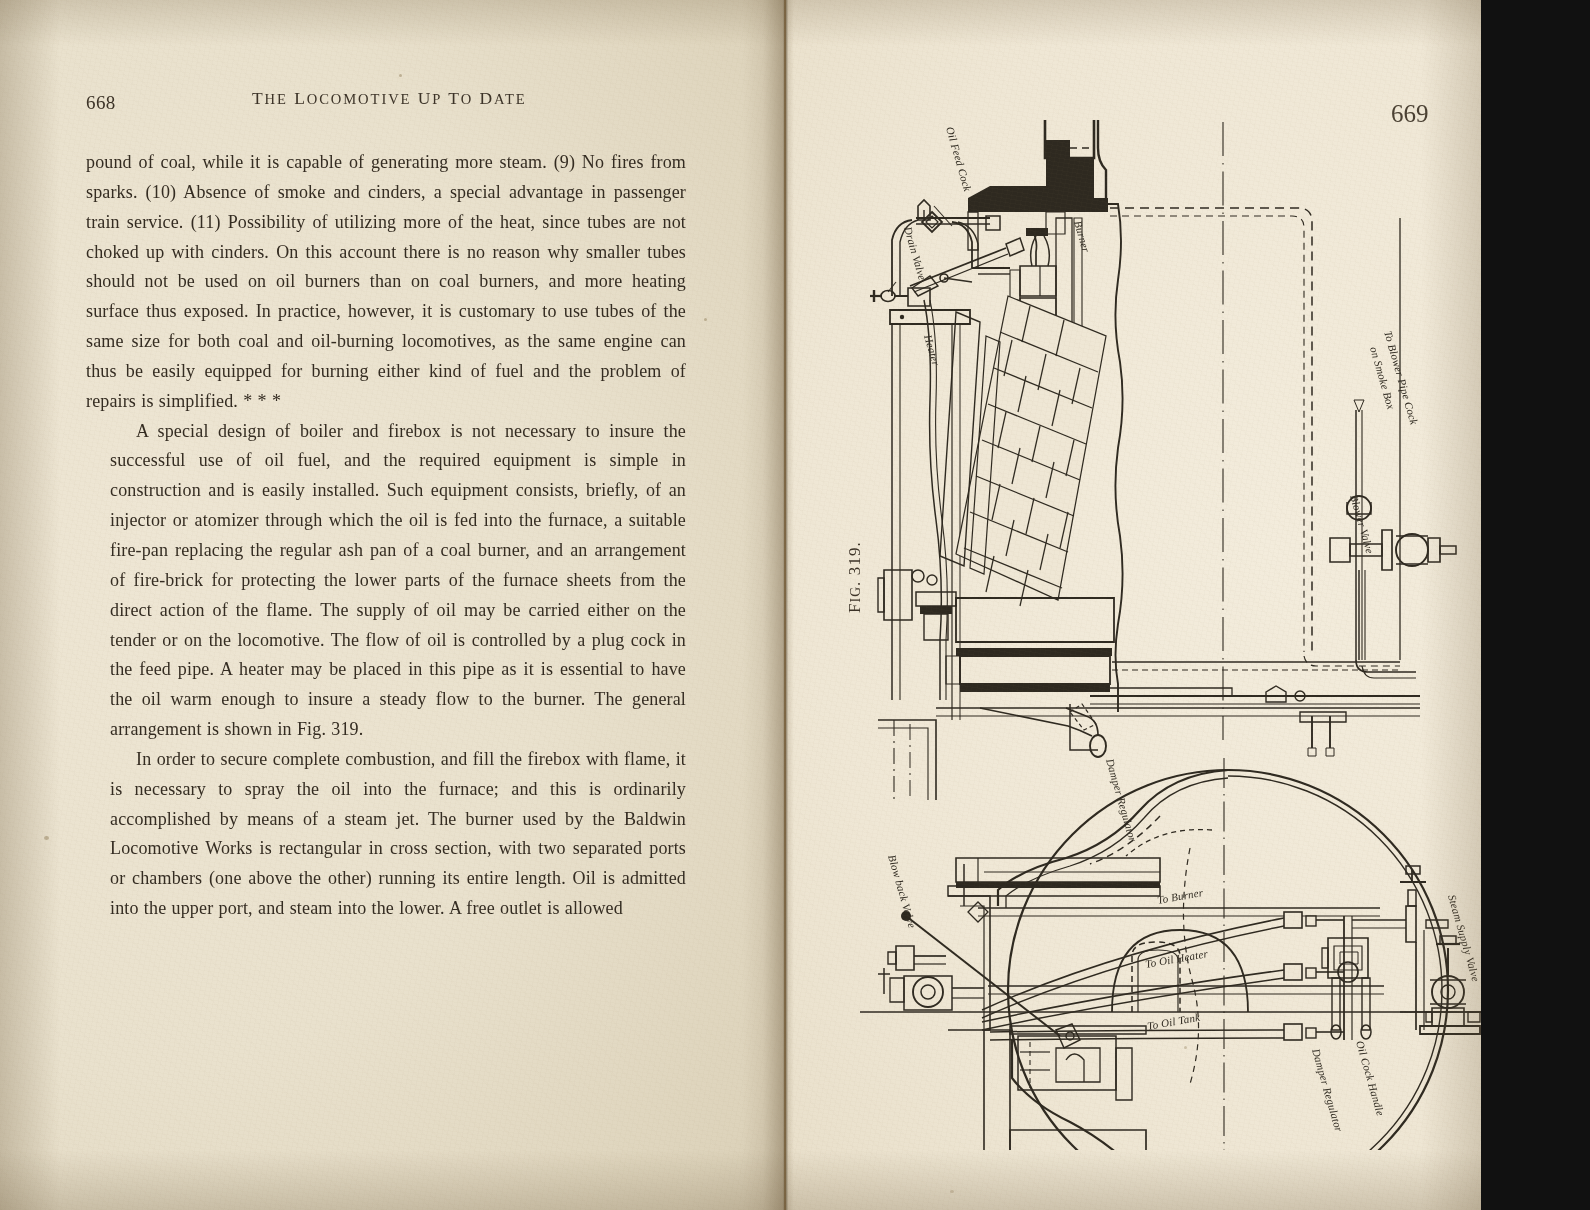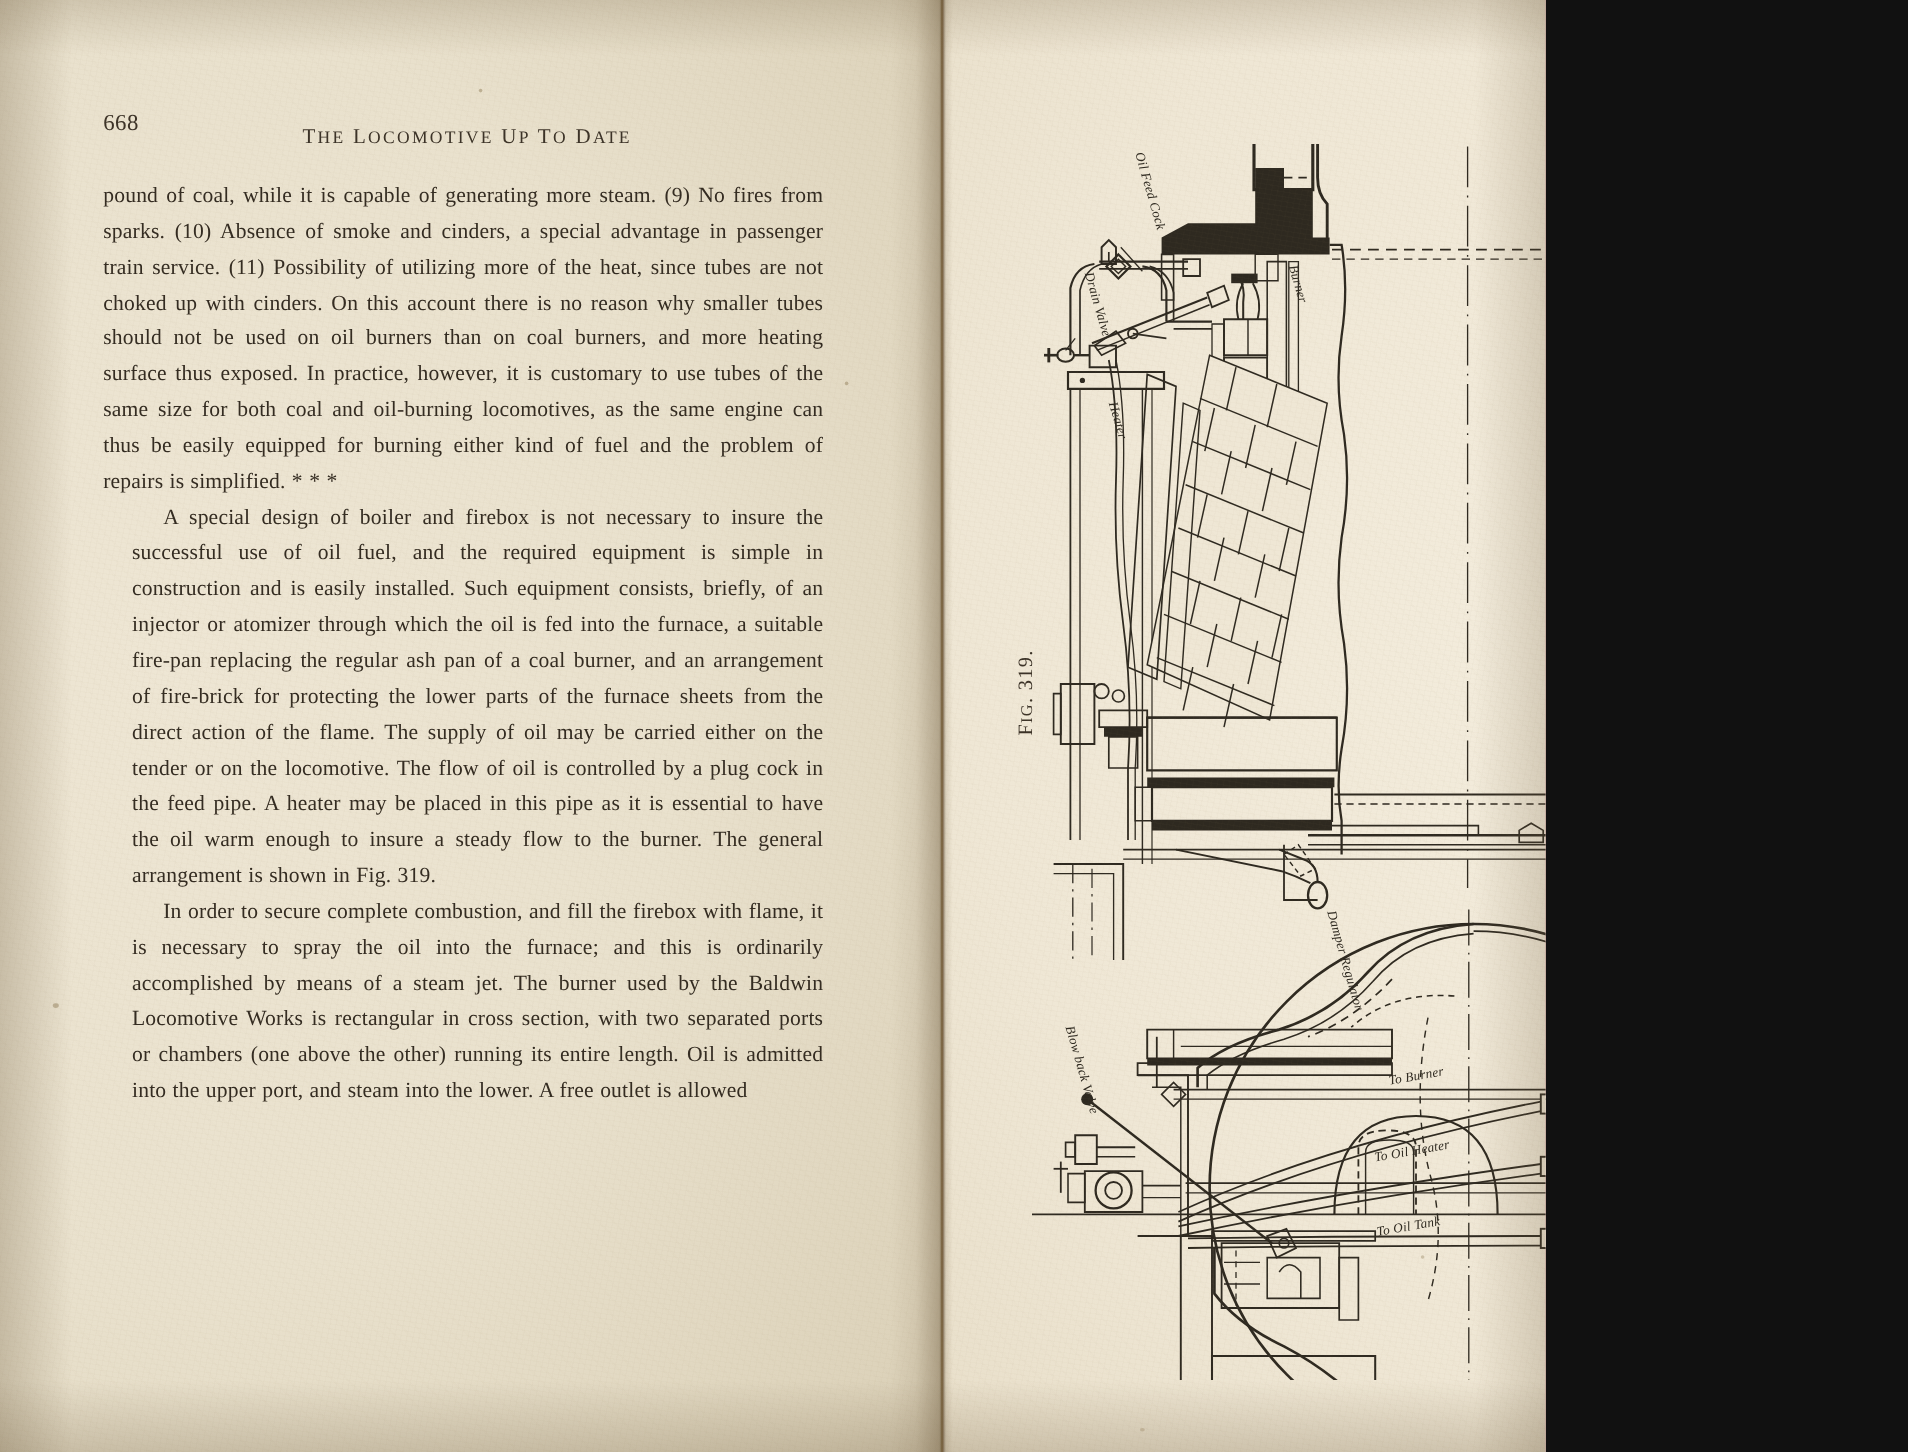--- a/index.html
+++ b/index.html
@@ -2,24 +2,24 @@
 <html><head>
 <meta charset="utf-8">
 <style>
   html, body {
     margin: 0;
     padding: 0;
     background: #111;
   }
   #page {
     position: relative;
-    width: 1288px;
+    width: 1481px;
     height: 1210px;
     overflow: hidden;
-    background: #fca5a5;
+    background: #22c55e;
     font-family: "Liberation Serif", serif;
   }
 
   
   .paper {
     position: absolute;
     top: 0;
     height: 1210px;
   }
   #paper-left {
@@ -86,21 +86,21 @@
   #running-head {
     position: relative;
     height: 34px;
     margin-bottom: 26px;
   }
   #folio-left {
     position: absolute; left: 0; top: 4px;
     font-size: 19px; color: #3b3227; letter-spacing: .4px;
   }
   #head-title {
-    position: absolute; left: 166px; top: 15px;
+    position: absolute; left: 166px; top: 0;
     font-size: 17.5px; color: #3b3227;
     letter-spacing: 1.9px;
   }
   #head-title .cap { font-size: 17.5px; }
   #head-title .sc { font-size: 14.6px; }
 
   p.body {
     margin: 0 0 0 0;
     text-indent: 26px;
     font-size: 18px;

